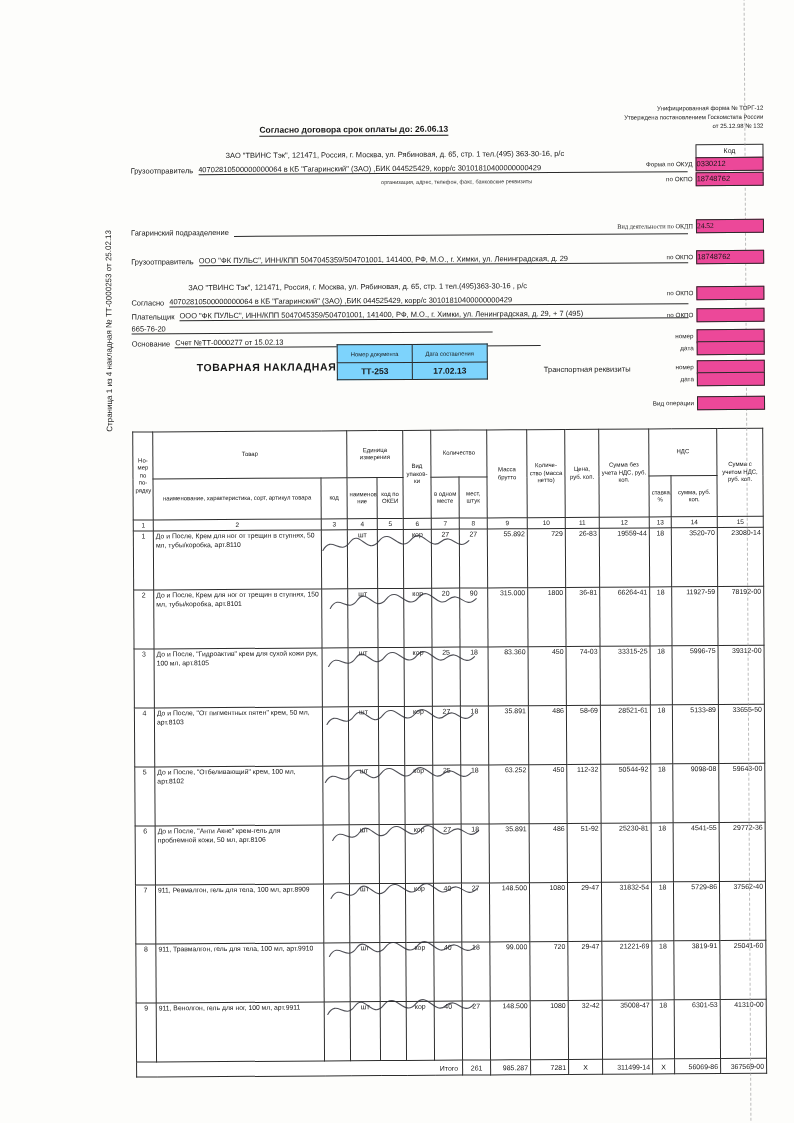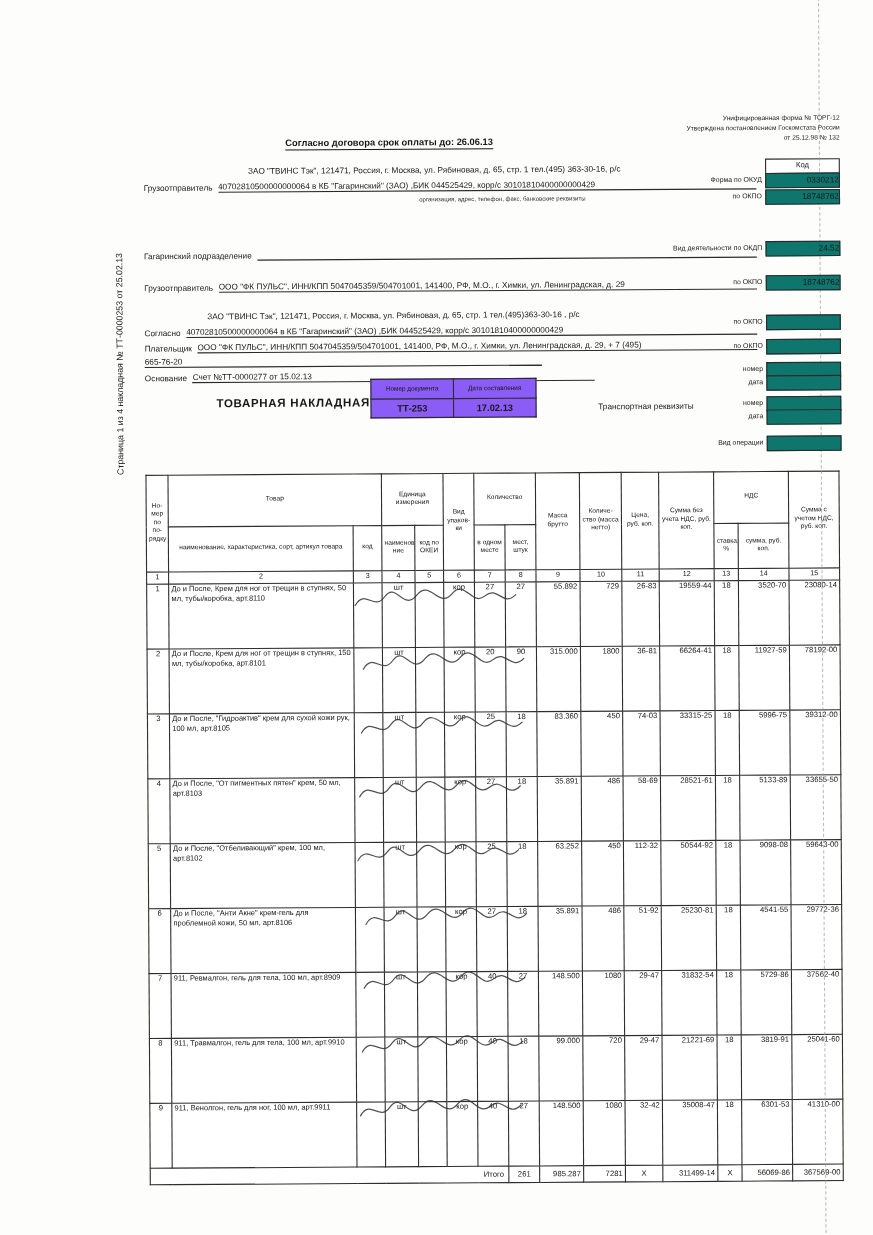--- a/index.html
+++ b/index.html
@@ -16,33 +16,33 @@
              font-size:6px;line-height:1.5;color:#222;}
 
   .pay-terms{position:absolute;left:262px;top:124px;font-size:8.5px;font-weight:bold;
              border-bottom:1px solid #151515;padding-bottom:1px;}
 
   
   .kod-head{position:absolute;right:28px;top:146px;width:66px;height:12px;border:1px solid #2b2b2b;
             font-size:7px;text-align:center;line-height:12px;background:#fff;}
   .code-row{position:absolute;right:28px;height:13px;display:flex;align-items:center;}
   .code-label{font-size:6.3px;margin-right:3px;white-space:nowrap;color:#222;}
-  .code-box{width:66px;height:12px;border:1px solid #2b2b2b;font-size:7.5px;text-align:right;
-            line-height:12px;background:#0f766e;}
+  .code-box{width:66px;height:12px;border:1px solid #2b2b2b;font-size:7.5px;text-align:left;
+            line-height:12px;background:#ec4899;}
 
   
   .party{position:absolute;left:133px;right:104px;display:flex;font-size:7.5px;
          white-space:nowrap;align-items:flex-end;}
   .plabel{margin-right:5px;}
   .pfill{flex:1;border-bottom:1px solid #2b2b2b;min-height:9px;overflow:hidden;}
   .plain{position:absolute;font-size:7.5px;white-space:nowrap;}
   .caption{position:absolute;left:228px;right:104px;text-align:center;font-size:5.5px;color:#333;}
 
   .doc-title{position:absolute;left:198px;top:360px;font-size:10.5px;font-weight:bold;letter-spacing:.6px;}
-  .numbox{position:absolute;left:338px;top:344px;border-collapse:collapse;background:#8b5cf6;}
+  .numbox{position:absolute;left:338px;top:344px;border-collapse:collapse;background:#7dd3fc;}
   .numbox th{border:1px solid #2b2b2b;font-size:5.8px;font-weight:normal;width:72px;height:15px;padding:1px;}
   .numbox td{border:1px solid #2b2b2b;font-size:8.5px;font-weight:bold;text-align:center;height:14px;}
   .transport-label{position:absolute;left:545px;top:366px;font-size:7.5px;}
 
   
   .goods{position:absolute;left:133px;top:430px;width:630px;border-collapse:collapse;
          table-layout:fixed;background:#fff;}
   .goods th,.goods td{border:1px solid #2e2e2e;padding:1px 2px;overflow:hidden;}
   .goods thead th{font-weight:normal;font-size:6px;text-align:center;vertical-align:middle;line-height:1.25;}
   .goods thead tr.h1 th{height:44px;}
@@ -368,21 +368,21 @@
 
     <div class="fold"></div>
   <div class="code-row" style="top: 159px;">
         <span class="code-label">Форма по ОКУД</span>
         <span class="code-box">0330212</span>
       </div>
       <div class="code-row" style="top: 174px;">
         <span class="code-label">по ОКПО</span>
         <span class="code-box">18748762</span>
       </div>
-      <div class="code-row" style="top: 221px;">
+      <div class="code-row" style="top: 221px; font-family: Liberation Serif, serif;">
         <span class="code-label">Вид деятельности по ОКДП</span>
         <span class="code-box">24.52</span>
       </div>
       <div class="code-row" style="top: 252px;">
         <span class="code-label">по ОКПО</span>
         <span class="code-box">18748762</span>
       </div>
       <div class="code-row" style="top: 288px;">
         <span class="code-label">по ОКПО</span>
         <span class="code-box"></span>

